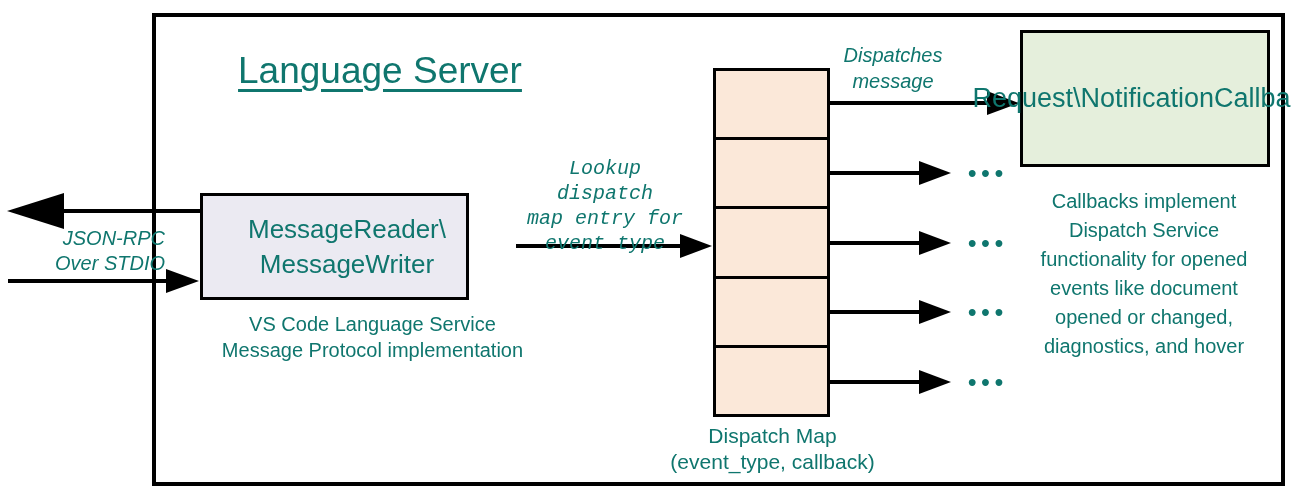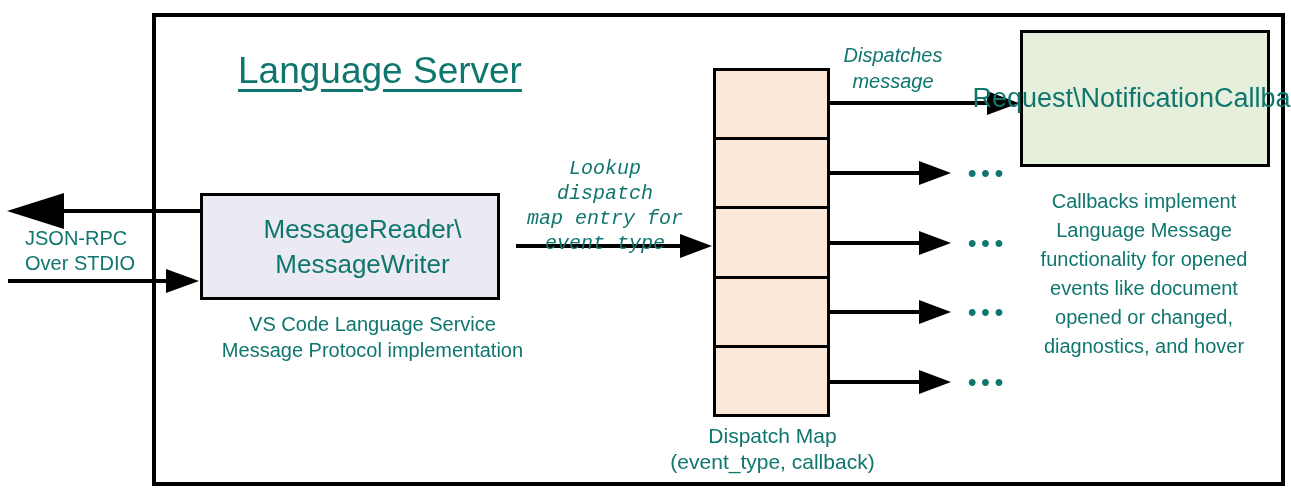--- a/index.html
+++ b/index.html
@@ -12,32 +12,32 @@
   .outer-box{
     left:152px;top:13px;width:1133px;height:473px;
     border:4px solid #000;box-sizing:border-box;background:transparent;
   }
   .title{
     left:170px;top:48px;width:420px;text-align:center;
     font-size:37px;line-height:46px;
     text-decoration:underline;text-decoration-thickness:3px;text-underline-offset:6px;
   }
   .msg-box{
-    left:200px;top:193px;width:300px;height:107px;box-sizing:border-box;
+    left:200px;top:193px;width:269px;height:107px;box-sizing:border-box;
     border:3px solid #000;display:flex;flex-direction:column;
     align-items:center;justify-content:center;
     font-size:26px;line-height:35px;text-align:center;padding-left:25px;
   }
   .msg-caption{
     left:190px;top:311px;width:365px;text-align:center;
     font-size:20px;line-height:26px;
   }
   .stdio-label{
-    left:25px;top:226px;width:140px;text-align:left;
-    font-size:20px;line-height:25px;
+    left:25px;top:226px;width:140px;text-align:right;
+    font-style:italic;font-size:20px;line-height:25px;
   }
   .lookup-label{
     left:515px;top:156px;width:180px;text-align:center;
     font-style:italic;font-size:20px;line-height:25px;font-family:Liberation Mono, monospace;
   }
   .dispatches-label{
     left:828px;top:42px;width:130px;text-align:center;
     font-style:italic;font-size:20px;line-height:26px;
   }
   .dmap{
@@ -155,21 +155,21 @@
   </div>
 
   <div class="abs cb-box" style="background: rgb(229, 239, 220);">
     <span class="line-span">Request\</span>
     <span class="line-span">Notification</span>
     <span class="line-span">Callback</span>
   </div>
 
   <div class="abs cb-note">
     <span class="line-span">Callbacks implement</span>
-    <span class="line-span">Language Message</span>
+    <span class="line-span">Dispatch Service</span>
     <span class="line-span">functionality for opened</span>
     <span class="line-span">events like document</span>
     <span class="line-span">opened or changed,</span>
     <span class="line-span">diagnostics, and hover</span>
   </div>
 
   <div class="abs ellipsis" style="left:956px;top:158px;">•••</div>
   <div class="abs ellipsis" style="left:956px;top:228px;">•••</div>
   <div class="abs ellipsis" style="left:956px;top:297px;">•••</div>
   <div class="abs ellipsis" style="left:956px;top:367px;">•••</div>

